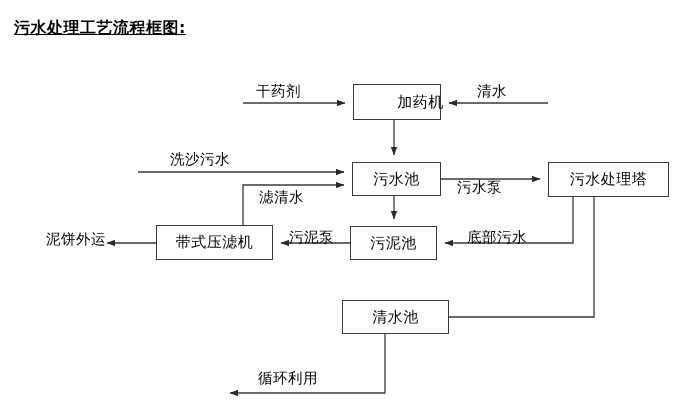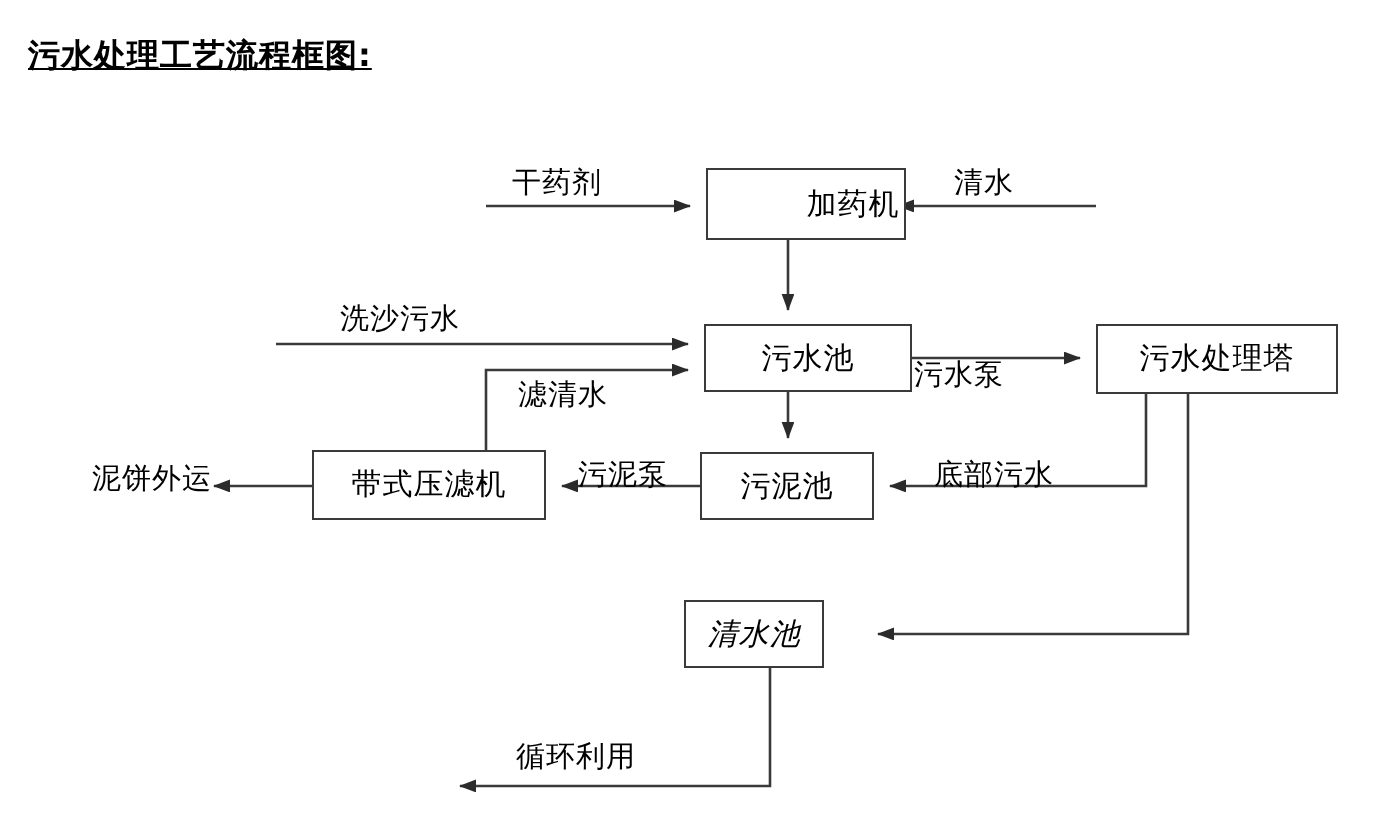--- a/index.html
+++ b/index.html
@@ -100,41 +100,41 @@
       <path d="M156,243 L107,243" marker-end="url(#ah)"></path>
 
       <path d="M573,197 L573,243 L445,243" marker-end="url(#ah)"></path>
 
       <path d="M594,197 L594,317 L439,317" marker-end="url(#ah)"></path>
 
       <path d="M385,334 L385,393 L230,393" marker-end="url(#ah)"></path>
     </g>
   </svg>
 
-  <div class="node" style="left:353px; top:84px; width:100px; height:36px;padding-left:47px;">
+  <div class="node" style="left:353px; top:84px; width:88px; height:36px;padding-left:47px;">
     <span>加药机</span>
   </div>
 
-  <div class="node" style="left:352px; top:162px; width:104px; height:34px;">
+  <div class="node" style="left:352px; top:162px; width:89px; height:34px;">
     <span>污水池</span>
   </div>
 
   <div class="node" style="left:548px; top:162px; width:121px; height:35px;">
     <span>污水处理塔</span>
   </div>
 
   <div class="node" style="left:156px; top:225px; width:117px; height:35px;font-family:Liberation Mono, monospace;">
     <span>带式压滤机</span>
   </div>
 
   <div class="node" style="left:350px; top:226px; width:87px; height:34px;">
     <span>污泥池</span>
   </div>
 
-  <div class="node" style="left:342px; top:300px; width:70px; height:34px;font-style:italic;">
+  <div class="node" style="left:342px; top:300px; width:107px; height:34px;">
     <span>清水池</span>
   </div>
 
   <div class="terminal-label" style="left:256px; top:82px;">干药剂</div>
 
   <div class="terminal-label" style="left:477px; top:82px;">清水</div>
 
   <div class="edge-label" style="left:170px; top:150px;">洗沙污水</div>
 
   <div class="edge-label" style="left:457px; top:150px;margin-top:28px;">污水泵</div>

